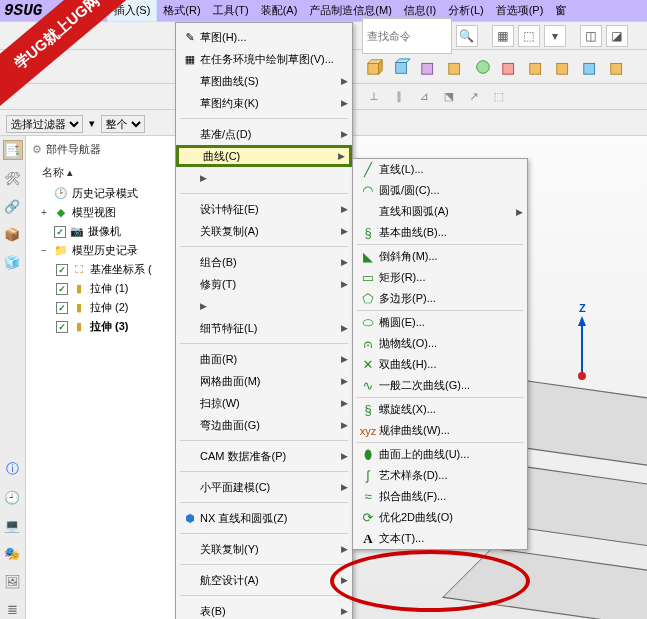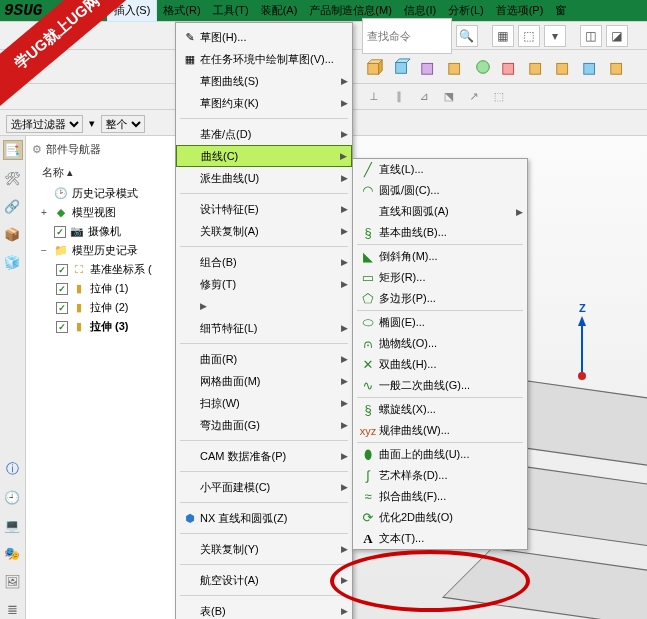--- a/index.html
+++ b/index.html
@@ -1,17 +1,17 @@
 <!DOCTYPE html>
 <html><head>
 <meta charset="utf-8">
 <style>
 *{box-sizing:border-box;margin:0;padding:0;font-family:"Microsoft YaHei",sans-serif;font-size:11px;}
 body{width:647px;height:619px;background:#f4f4f4;overflow:hidden;position:relative;}
-.menubar{height:22px;background:#15803d;border-bottom:1px solid #d0d0d0;display:flex;align-items:center;padding-left:80px;}
+.menubar{height:22px;background:#c4b5fd;border-bottom:1px solid #d0d0d0;display:flex;align-items:center;padding-left:80px;}
 .menubar span{padding:3px 6px;white-space:nowrap;}
 .menubar span.open{background:#e5f1fb;border:1px solid #cce8ff;}
 .search-row{height:28px;background:#f0f0f0;border-bottom:1px solid #d0d0d0;display:flex;align-items:center;padding-left:180px;gap:2px;}
 .search-row input{width:90px;height:36px;border:1px solid #c8c8c8;padding:0 4px;font-size:11px;}
 .search-row .tbtn{width:22px;height:22px;border:1px solid #c8c8c8;background:#fff;display:flex;align-items:center;justify-content:center;font-size:12px;color:#555;margin-left:2px;}
 .toolbar{height:34px;background:#f0f0f0;border-bottom:1px solid #d0d0d0;display:flex;align-items:center;padding-left:180px;gap:3px;}
 .toolbar .cube{width:24px;height:24px;border:1px solid transparent;display:flex;align-items:center;justify-content:center;}
 .cube svg{width:18px;height:18px;}
 .thin-bar{height:26px;background:#f0f0f0;border-bottom:1px solid #d0d0d0;display:flex;align-items:center;padding-left:180px;gap:3px;}
 .thin-bar .ico{width:22px;height:22px;display:flex;align-items:center;justify-content:center;color:#888;}
@@ -42,21 +42,21 @@
 .slab3{right:-80px;top:430px;width:260px;height:50px;transform:skew(-45deg,8deg);}
 .filter-row{position:absolute;top:112px;left:0;right:0;height:24px;background:#f0f0f0;border-bottom:1px solid #d0d0d0;display:flex;align-items:center;gap:6px;padding-left:6px;}
 .filter-row select{height:18px;border:1px solid #bbb;font-size:11px;}
 .dropdown{position:absolute;top:22px;left:175px;width:178px;background:#f4f4f4;border:1px solid #a0a0a0;box-shadow:2px 2px 4px rgba(0,0,0,.25);z-index:10;}
 .dropdown .grp{padding:3px 0;}
 .dropdown .sep{height:1px;background:#d0d0d0;margin:1px 4px;}
 .dropdown .item{display:flex;align-items:center;height:22px;padding:0 4px;position:relative;}
 .dropdown .item .ic{width:20px;}
 .dropdown .item .lab{flex:1;}
 .dropdown .item .arr{color:#555;font-size:9px;}
-.dropdown .item.hi{background:#bef264;border:1px solid #4d7c0f;justify-content:center;}
+.dropdown .item.hi{background:#fef9c3;border:3px solid #4d7c0f;justify-content:center;}
 .submenu{position:absolute;top:158px;left:352px;width:176px;background:#f4f4f4;border:1px solid #a0a0a0;box-shadow:2px 2px 4px rgba(0,0,0,.25);z-index:11;}
 .submenu .item{display:flex;align-items:center;height:21px;padding:0 4px;position:relative;}
 .submenu .item .ic{width:22px;font-size:13px;text-align:center;}
 .submenu .item .lab{flex:1;}
 .submenu .item .arr{color:#555;font-size:9px;}
 .submenu .sep{height:1px;background:#d0d0d0;margin:1px 4px;}
 .highlight-ring{position:absolute;border:4px solid #cc0000;border-radius:50%;width:200px;height:62px;left:330px;top:550px;z-index:15;pointer-events:none;}
 .banner{position:absolute;left:-48px;top:12px;width:210px;height:40px;background:#d11919;transform:rotate(-40deg);display:flex;align-items:center;justify-content:center;color:#fff;font-weight:bold;font-size:15px;z-index:30;}
 .banner-tag{position:absolute;left:4px;top:2px;color:#000;font-weight:bold;font-style:italic;font-size:16px;z-index:31;font-family:Liberation Mono, monospace;}
 </style>
@@ -290,21 +290,20 @@
         <span class="lab">基准/点(D)</span>
         <span class="arr">▶</span>
       </div>
     <div class="item hi">
         <span class="ic"></span>
         <span class="lab">曲线(C)</span>
         <span class="arr">▶</span>
       </div>
     <div class="item">
         <span class="ic"></span>
-        <span class="lab">派生曲线(U)</span>
         <span class="arr">▶</span>
       </div>
   </div>
     <div class="sep"></div>
   <div class="grp">
     <div class="item">
         <span class="ic"></span>
         <span class="lab">设计特征(E)</span>
         <span class="arr">▶</span>
       </div>

